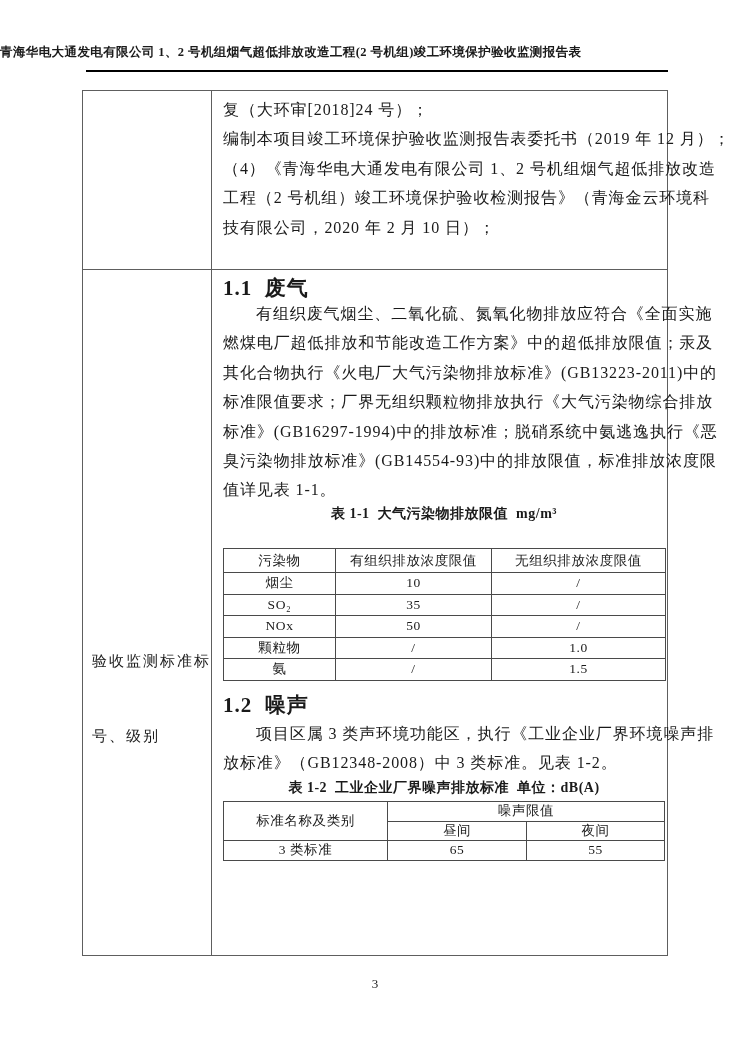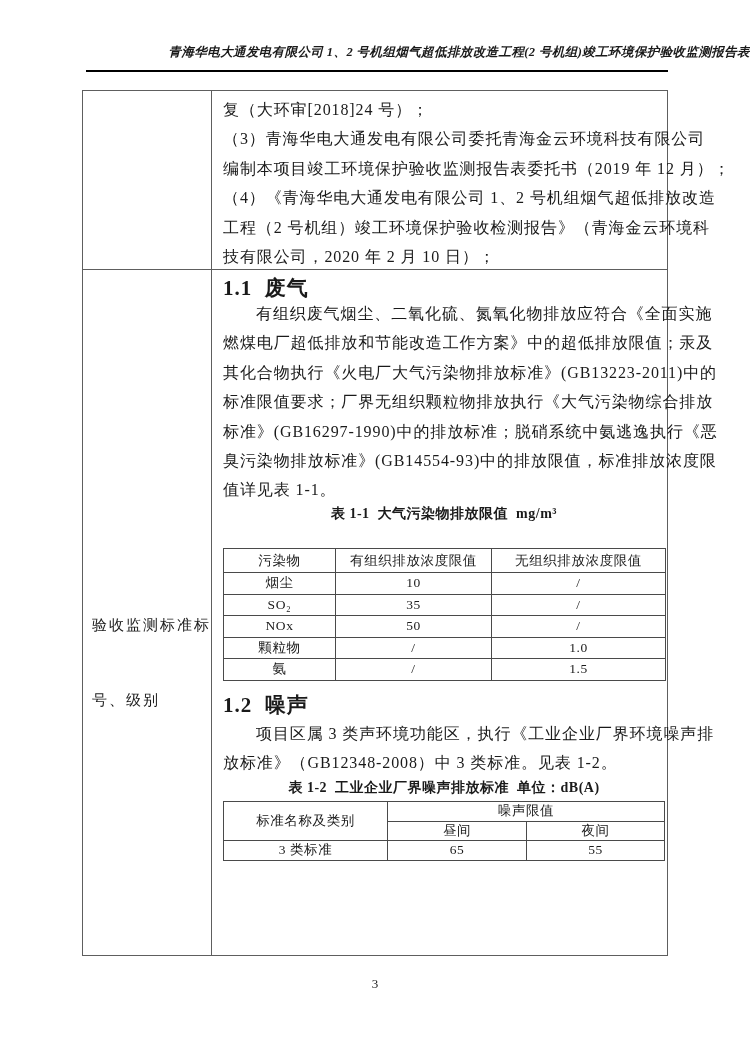--- a/index.html
+++ b/index.html
@@ -2,43 +2,43 @@
 <html><head>
 <meta charset="utf-8">
 <style>
   html,body{margin:0;padding:0;background:#fff;}
   .page{
     position:relative;width:750px;height:1060px;background:#ffffff;
     font-family:"Liberation Serif","DejaVu Serif",serif;color:#1a1a1a;
     overflow:hidden;
   }
   .header-title{
-    position:absolute;top:44px;left:0;width:750px;text-align:right;
-    font-size:12.5px;font-weight:bold;letter-spacing:0.4px;white-space:pre;font-style:italic;
+    position:absolute;top:44px;left:0;width:750px;text-align:left;
+    font-size:12.5px;font-weight:bold;letter-spacing:0.4px;white-space:pre;
   }
   .header-rule{
     position:absolute;top:70px;left:86px;width:582px;height:0;
     border-top:2px solid #000;
   }
   .main-frame{
     position:absolute;left:82px;top:90px;width:584px;height:864px;
     border:1.5px solid #5e5e5e;
   }
   .v-divider{
     position:absolute;left:128px;top:0;bottom:0;width:0;
     border-left:1.5px solid #5e5e5e;
   }
   .h-divider{
     position:absolute;top:178px;left:0;right:0;height:0;
     border-top:1.5px solid #5e5e5e;
   }
   .row1-text{position:absolute;left:140px;top:4px;width:440px;}
   .tline{height:29.4px;line-height:29.4px;font-size:16px;letter-spacing:0.9px;white-space:pre;}
   .row-label{
-    position:absolute;left:9px;top:472px;width:118px;
+    position:absolute;left:9px;top:508px;width:118px;
     font-size:15px;line-height:25px;letter-spacing:2px;white-space:pre;
   }
   .sec-heading{
     position:absolute;left:140px;font-size:21px;font-weight:bold;
     letter-spacing:1px;white-space:pre;
   }
   .h1-pos{top:183px;}
   .h2-pos{top:600px;}
   .para{position:absolute;left:140px;width:445px;}
   .p1-pos{top:208px;}
@@ -75,39 +75,38 @@
 
   <div class="header-title">青海华电大通发电有限公司 1、2 号机组烟气超低排放改造工程(2 号机组)竣工环境保护验收监测报告表</div>
   <div class="header-rule"></div>
 
   <div class="main-frame">
     <div class="v-divider"></div>
     <div class="h-divider"></div>
 
     <div class="row1-text">
       <div class="tline">复（大环审[2018]24 号）；</div>
-      <div class="tline">（3）青海华电大通发电有限公司委托青海金云环境科技有限公司</div>
       <div class="tline">编制本项目竣工环境保护验收监测报告表委托书（2019 年 12 月）；</div>
       <div class="tline">（4）《青海华电大通发电有限公司 1、2 号机组烟气超低排放改造</div>
       <div class="tline">工程（2 号机组）竣工环境保护验收检测报告》（青海金云环境科</div>
       <div class="tline">技有限公司，2020 年 2 月 10 日）；</div>
     </div>
 
     <div class="row-label">
       <div>验收监测标准标</div>
       <div>号、级别</div>
     </div>
 
     <div class="sec-heading h1-pos">1.1  废气</div>
     <div class="para p1-pos">
       <div class="tline indent">有组织废气烟尘、二氧化硫、氮氧化物排放应符合《全面实施</div>
       <div class="tline">燃煤电厂超低排放和节能改造工作方案》中的超低排放限值；汞及</div>
       <div class="tline">其化合物执行《火电厂大气污染物排放标准》(GB13223-2011)中的</div>
       <div class="tline">标准限值要求；厂界无组织颗粒物排放执行《大气污染物综合排放</div>
-      <div class="tline">标准》(GB16297-1990)中的排放标准；脱硝系统中氨逃逸执行《恶</div>
+      <div class="tline">标准》(GB16297-1994)中的排放标准；脱硝系统中氨逃逸执行《恶</div>
       <div class="tline">臭污染物排放标准》(GB14554-93)中的排放限值，标准排放浓度限</div>
       <div class="tline">值详见表 1-1。</div>
     </div>
 
     <div class="tbl-caption cap1-pos">表 1-1  大气污染物排放限值  mg/m³</div>
     <table class="datatable t1-pos">
       <colgroup>
           <col style="width:112px">
           <col style="width:156px">
           <col style="width:174px">

